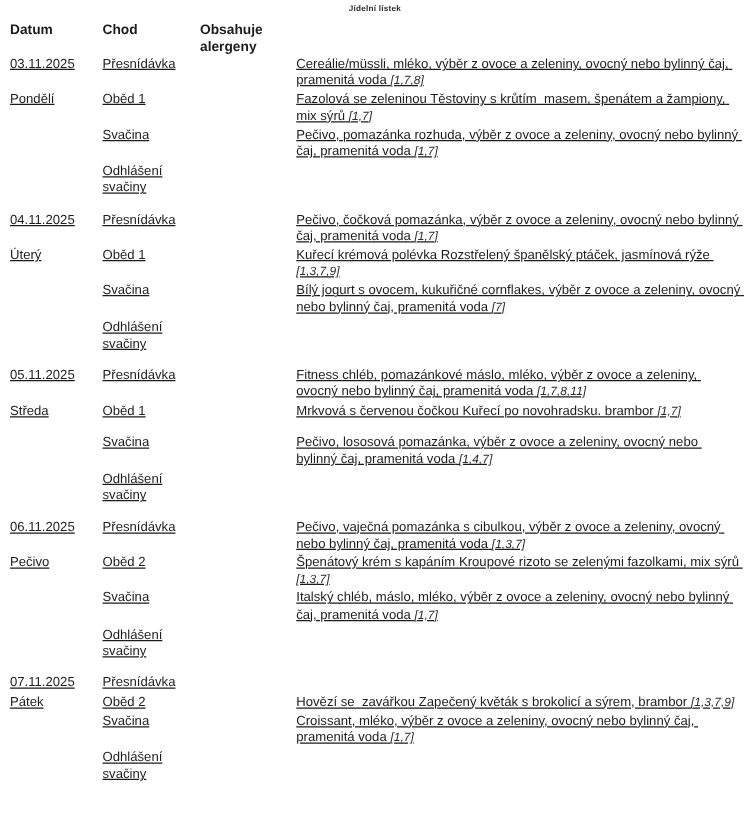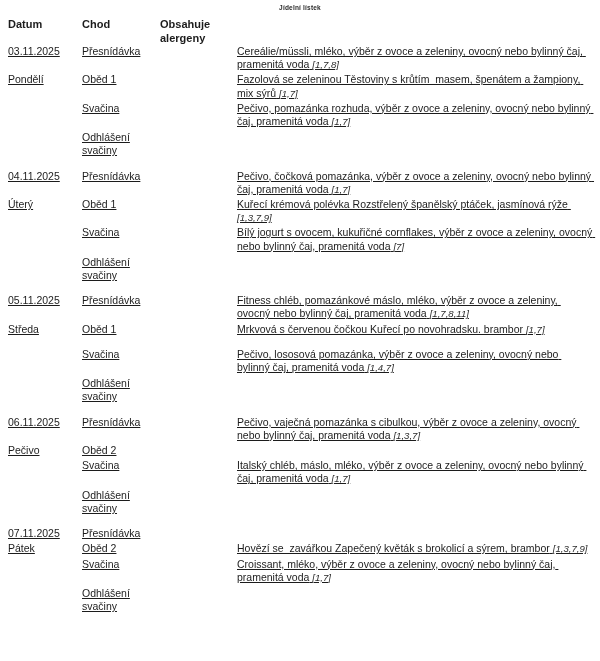--- a/index.html
+++ b/index.html
@@ -144,20 +144,21 @@
         <div class="grid4 row">
           <div class="cell">06.11.2025</div>
           <div class="cell">Přesnídávka</div>
           <div class="cell"></div>
           <div class="cell meal-cell"><span class="meal-text">Pečivo, vaječná pomazánka s cibulkou, výběr z ovoce a zeleniny, ovocný nebo bylinný čaj, pramenitá voda</span> <i class="meal-allergens">[1,3,7]</i></div>
         </div>
         <div class="grid4 row">
           <div class="cell">Pečivo</div>
           <div class="cell">Oběd 2</div>
           <div class="cell"></div>
+          <div class="cell meal-cell"><span class="meal-text">Špenátový krém s kapáním Kroupové rizoto se zelenými fazolkami, mix sýrů</span> <i class="meal-allergens">[1,3,7]</i></div>
         </div>
         <div class="grid4 row">
           <div class="cell"></div>
           <div class="cell">Svačina</div>
           <div class="cell"></div>
           <div class="cell meal-cell"><span class="meal-text">Italský chléb, máslo, mléko, výběr z ovoce a zeleniny, ovocný nebo bylinný čaj, pramenitá voda</span> <i class="meal-allergens">[1,7]</i></div>
         </div>
         <div class="grid4 row cancel">
           <div class="cell"></div>
           <div class="cell">Odhlášení svačiny</div>

